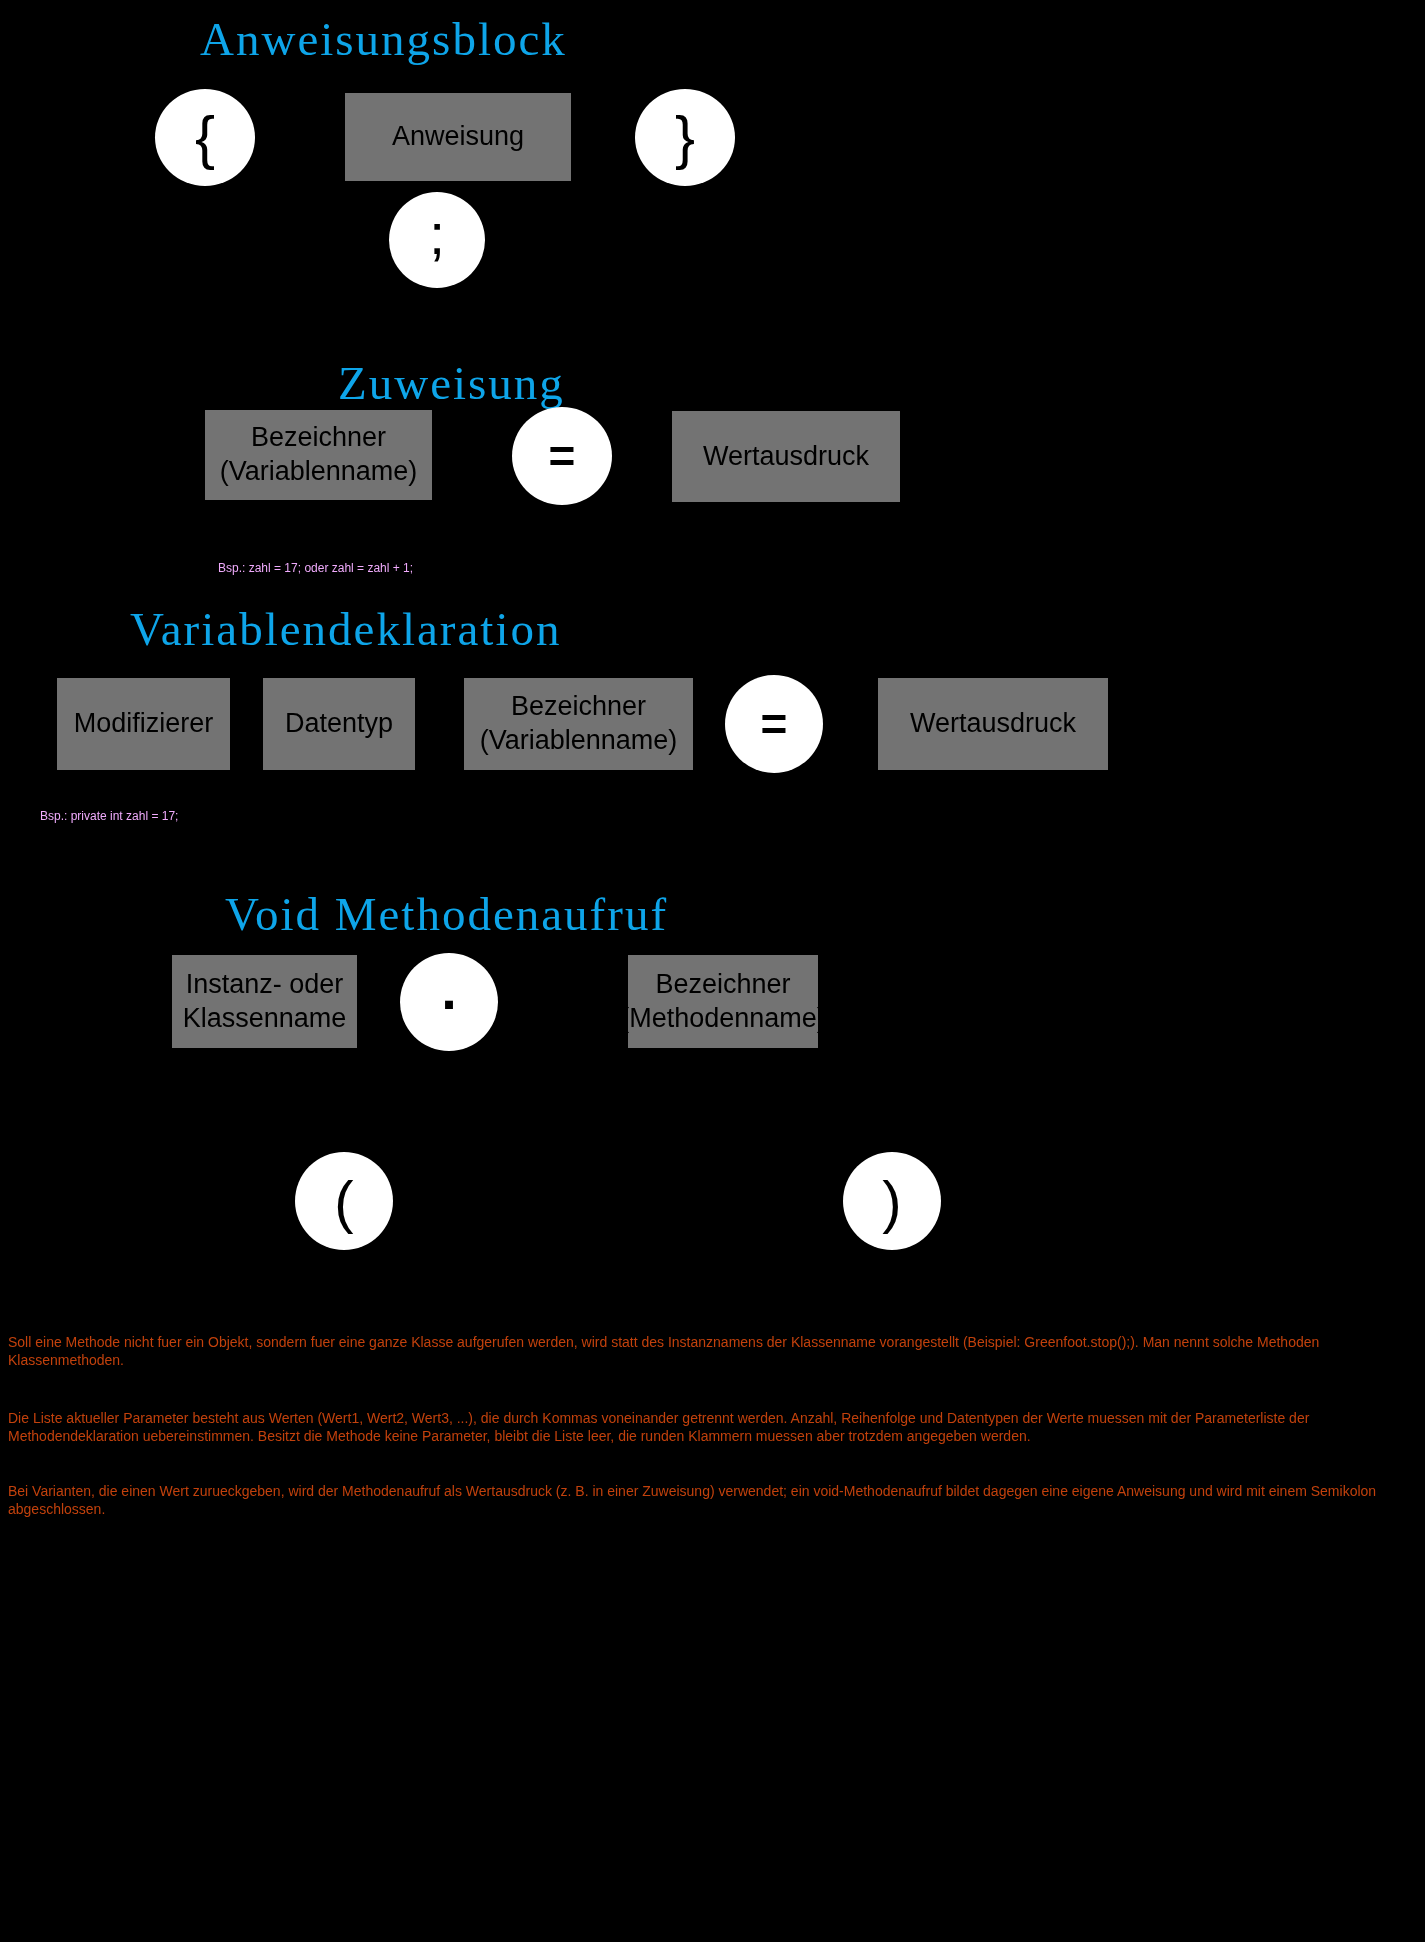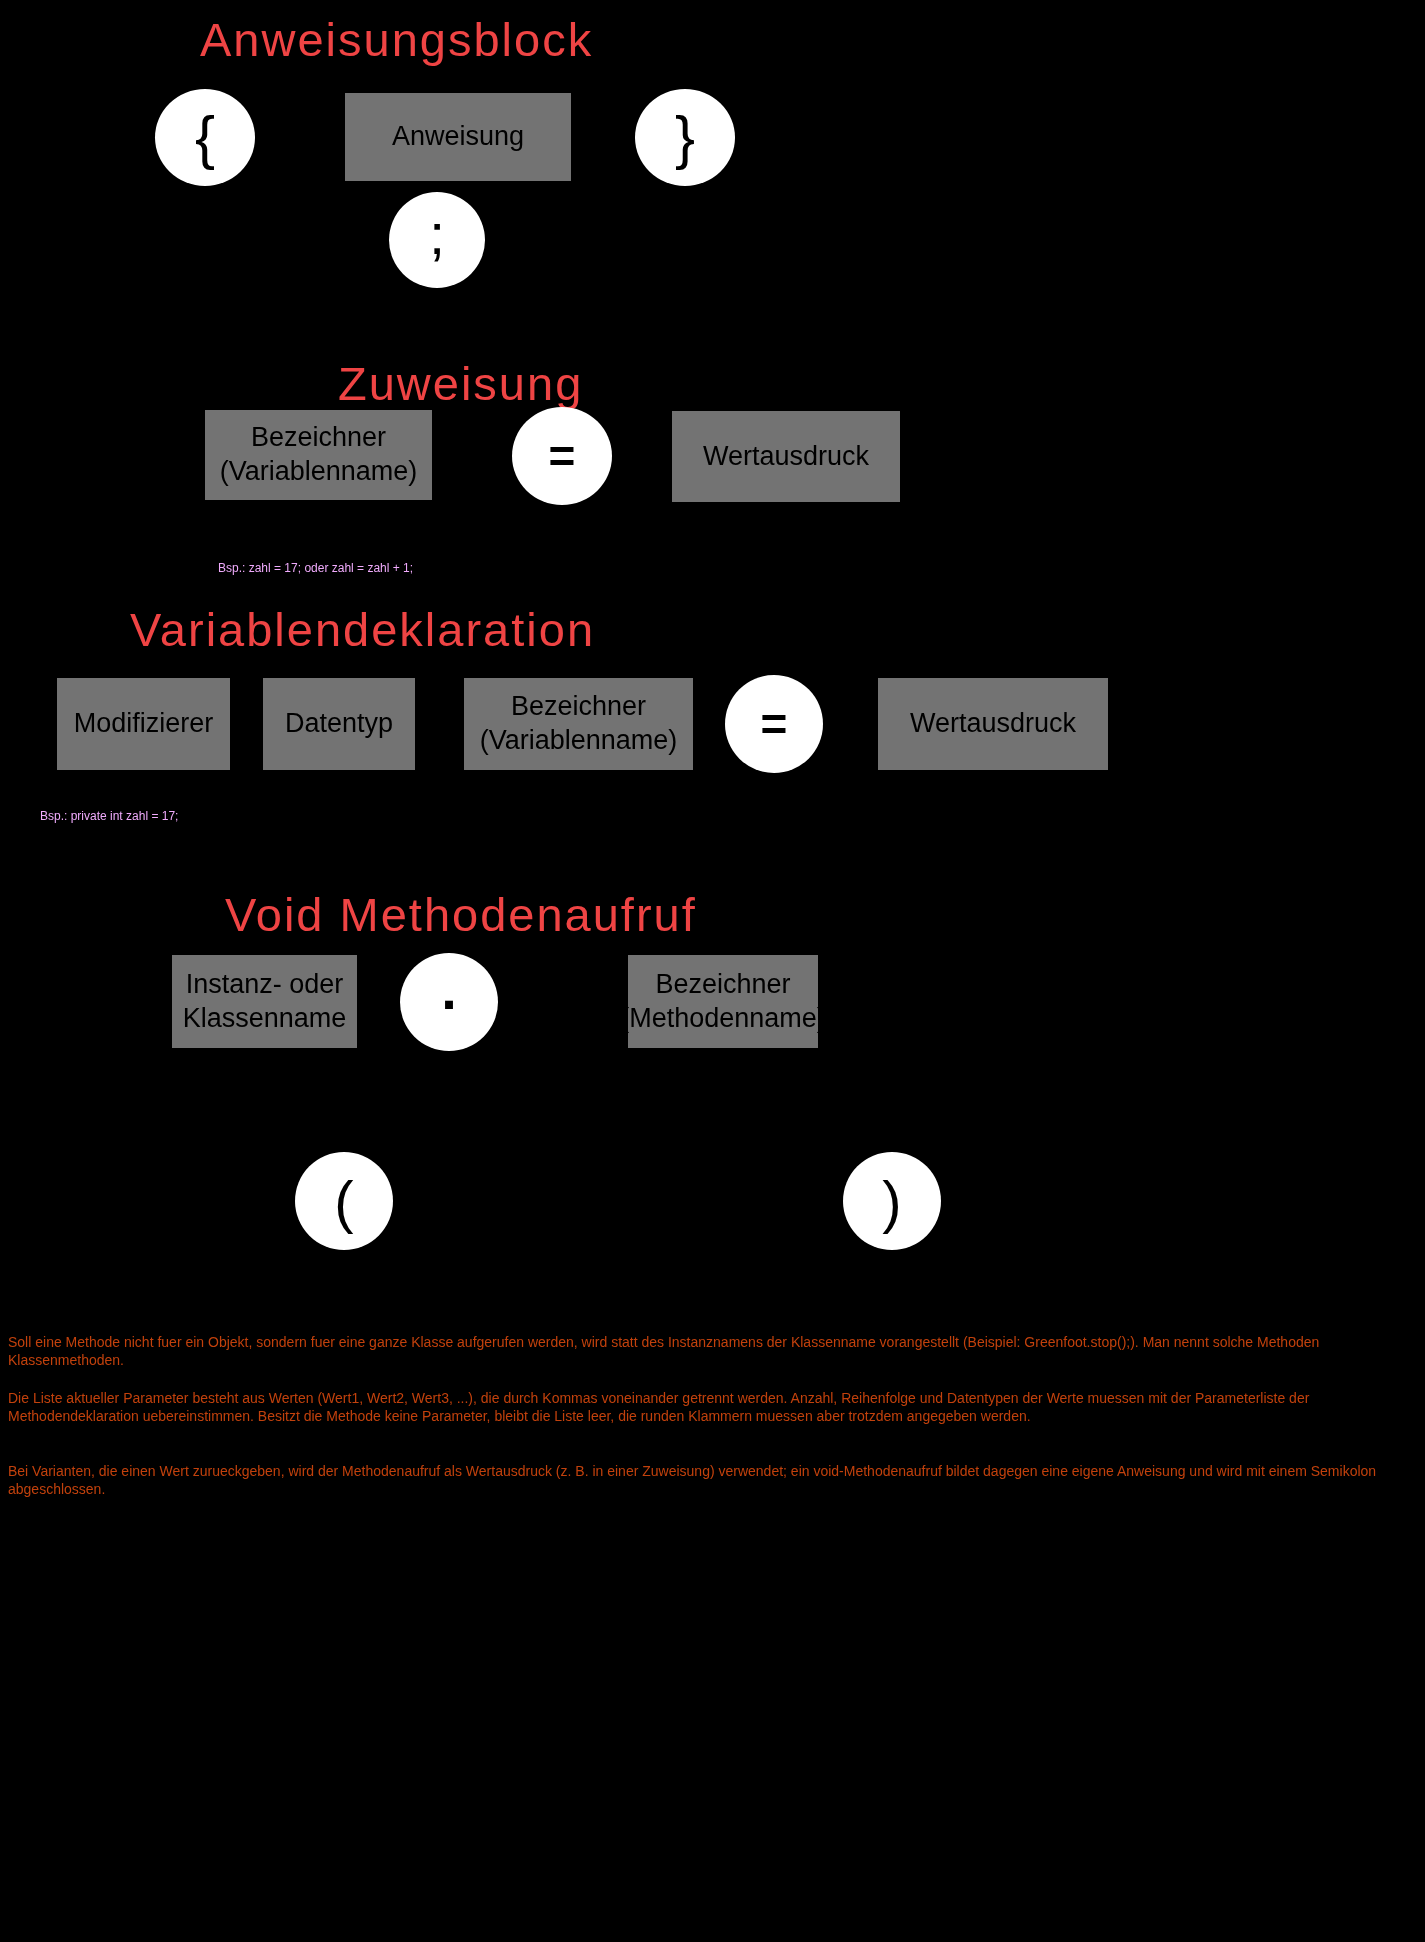--- a/index.html
+++ b/index.html
@@ -3,22 +3,23 @@
 <meta charset="utf-8">
 <style>
   * { margin:0; padding:0; box-sizing:border-box; }
   html,body { background:#000; }
   .canvas {
     position:relative; width:1425px; height:1942px; background:#000;
     font-family:"Liberation Sans", sans-serif; overflow:hidden;
   }
   .abs { position:absolute; }
   .section-title {
-    color:#ef4444; font-size:47px; letter-spacing:2px; white-space:nowrap;
+    color:#0ea5e9; font-size:47px; letter-spacing:2px; white-space:nowrap;
     font-weight:400;
+    font-family:Liberation Serif, serif;
   }
   .node-box {
     background:#737373; color:#000000;
     display:flex; align-items:center; justify-content:center;
     text-align:center; font-size:27px; line-height:1.25; padding:4px 10px;
   }
   .node-circle {
     background:#ffffff; color:#000000; border-radius:50%;
     display:flex; align-items:center; justify-content:center;
   }
@@ -78,17 +79,17 @@
 
   <div class="abs node-box" style="left:592px; top:955px; width:190px; height:93px;margin-left:36px;">Bezeichner (Methodenname)</div>
 
   <div class="abs node-circle glyph-paren" style="left:295px; top:1152px; width:98px; height:98px;">(</div>
 
 
   <div class="abs node-circle glyph-paren" style="left:843px; top:1152px; width:98px; height:98px;">)</div>
 
   <div class="abs footnotes" style="left:8px; top:1333px; width:1412px;">
     <p>Soll eine Methode nicht fuer ein Objekt, sondern fuer eine ganze Klasse aufgerufen werden, wird statt des Instanznamens der Klassenname vorangestellt (Beispiel: Greenfoot.stop();). Man nennt solche Methoden Klassenmethoden.</p>
-    <p style="margin-top:19px;">Die Liste aktueller Parameter besteht aus Werten (Wert1, Wert2, Wert3, ...), die durch Kommas voneinander getrennt werden. Anzahl, Reihenfolge und Datentypen der Werte muessen mit der Parameterliste der Methodendeklaration uebereinstimmen. Besitzt die Methode keine Parameter, bleibt die Liste leer, die runden Klammern muessen aber trotzdem angegeben werden.</p>
+    <p style="margin-top:39px;">Die Liste aktueller Parameter besteht aus Werten (Wert1, Wert2, Wert3, ...), die durch Kommas voneinander getrennt werden. Anzahl, Reihenfolge und Datentypen der Werte muessen mit der Parameterliste der Methodendeklaration uebereinstimmen. Besitzt die Methode keine Parameter, bleibt die Liste leer, die runden Klammern muessen aber trotzdem angegeben werden.</p>
     <p style="margin-top:36px;">Bei Varianten, die einen Wert zurueckgeben, wird der Methodenaufruf als Wertausdruck (z. B. in einer Zuweisung) verwendet; ein void-Methodenaufruf bildet dagegen eine eigene Anweisung und wird mit einem Semikolon abgeschlossen.</p>
   </div>
 
 </div>
 
 </body></html>

